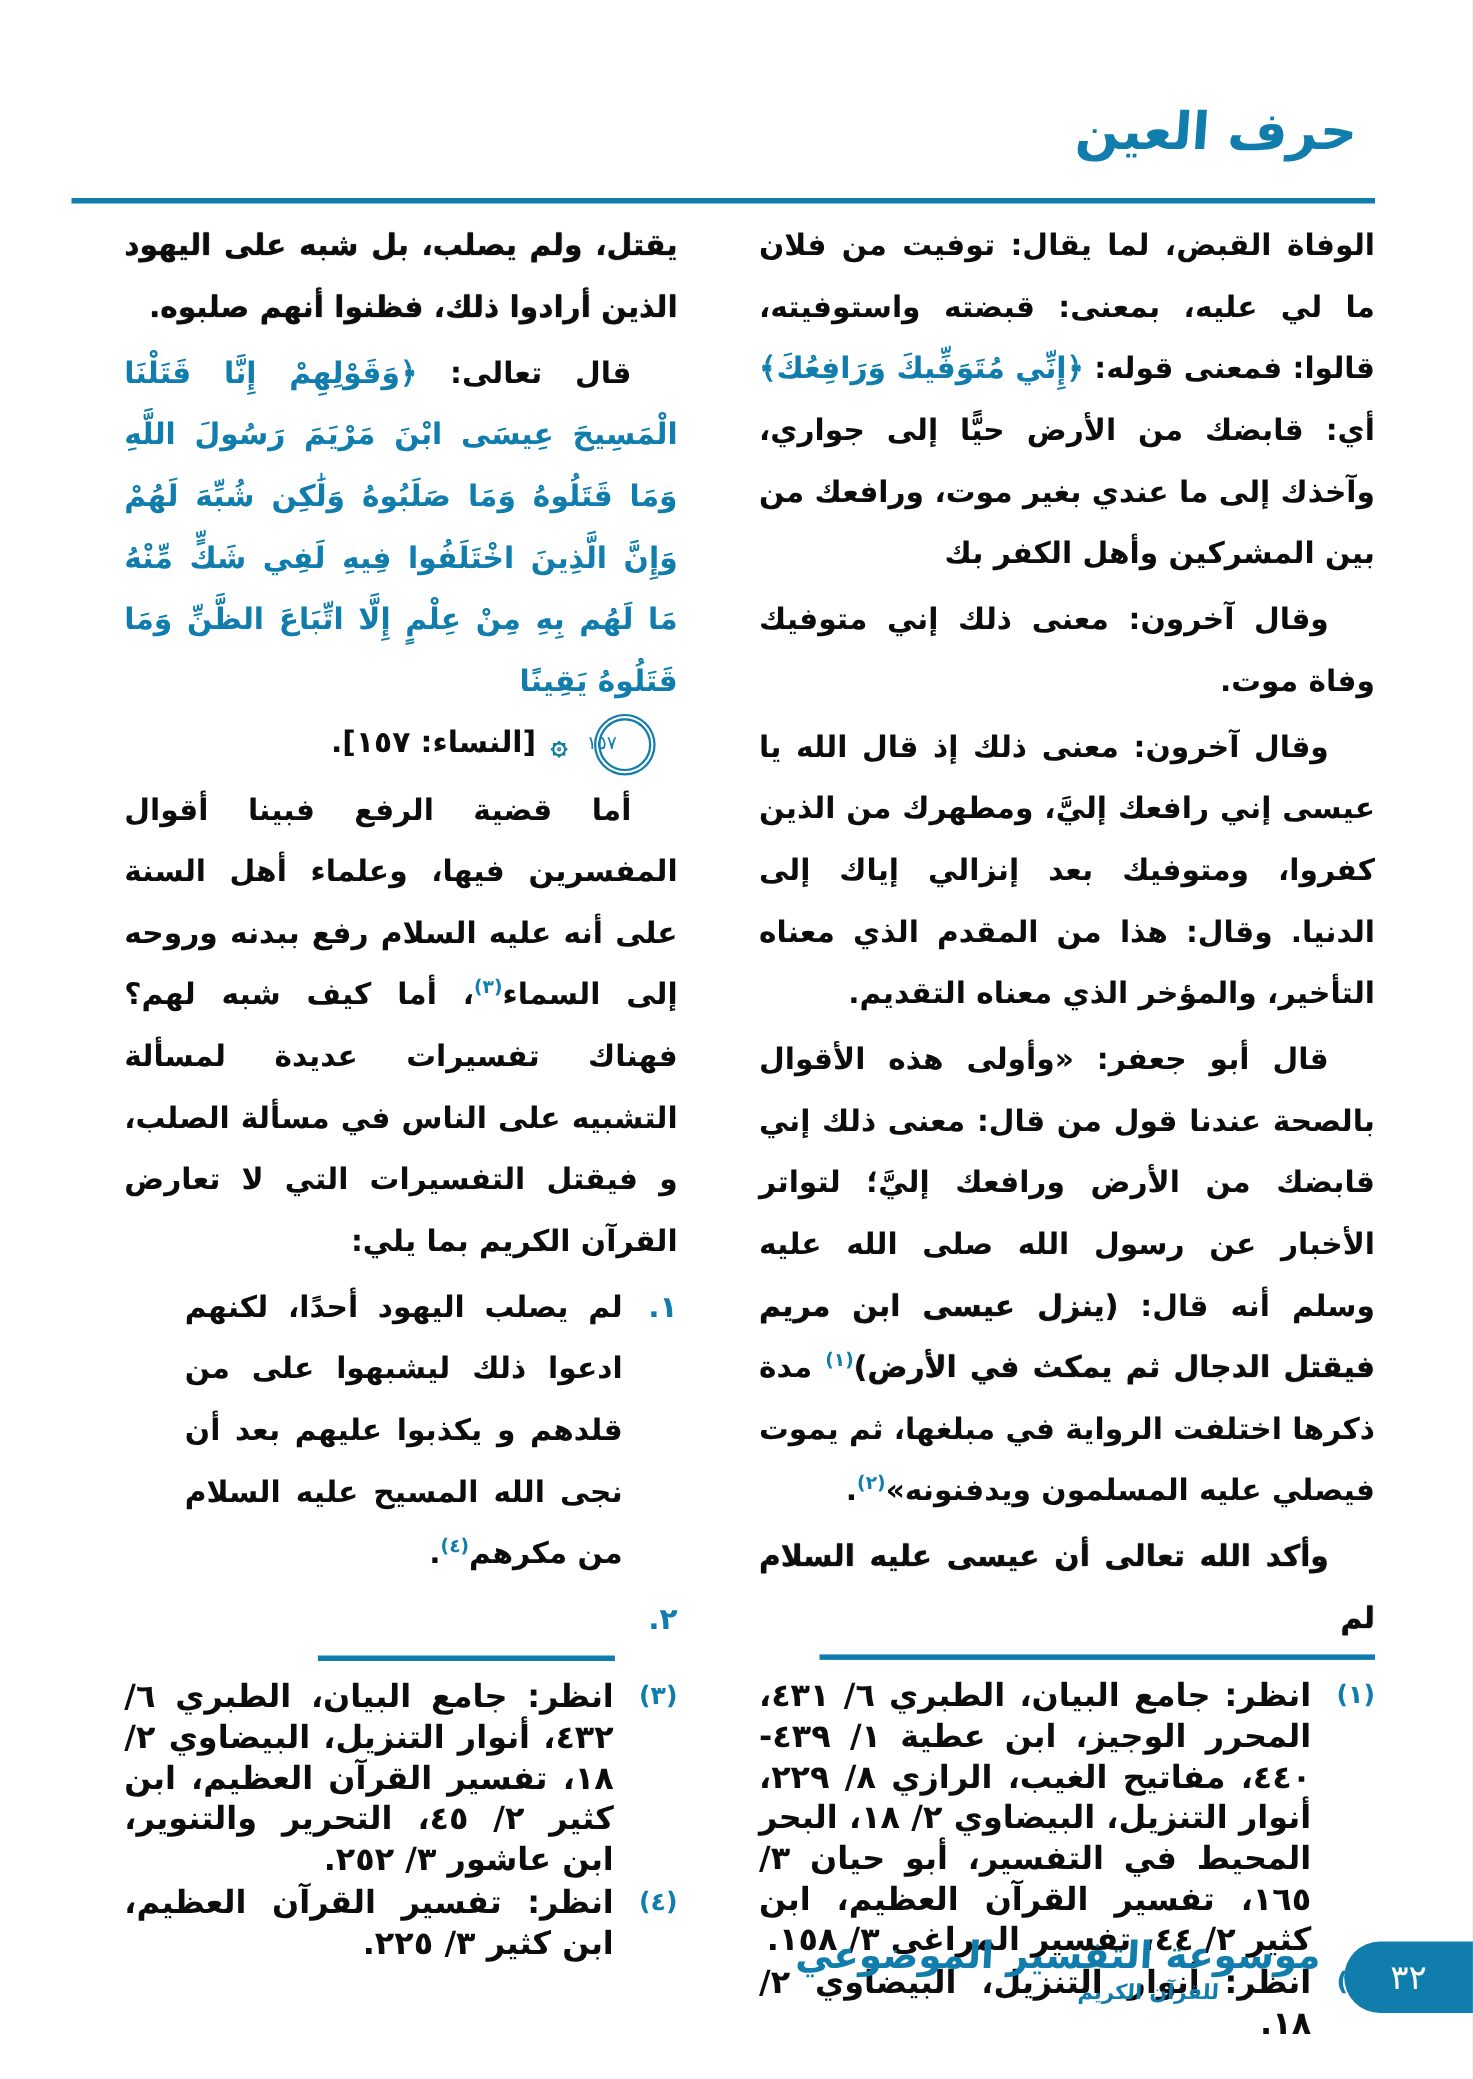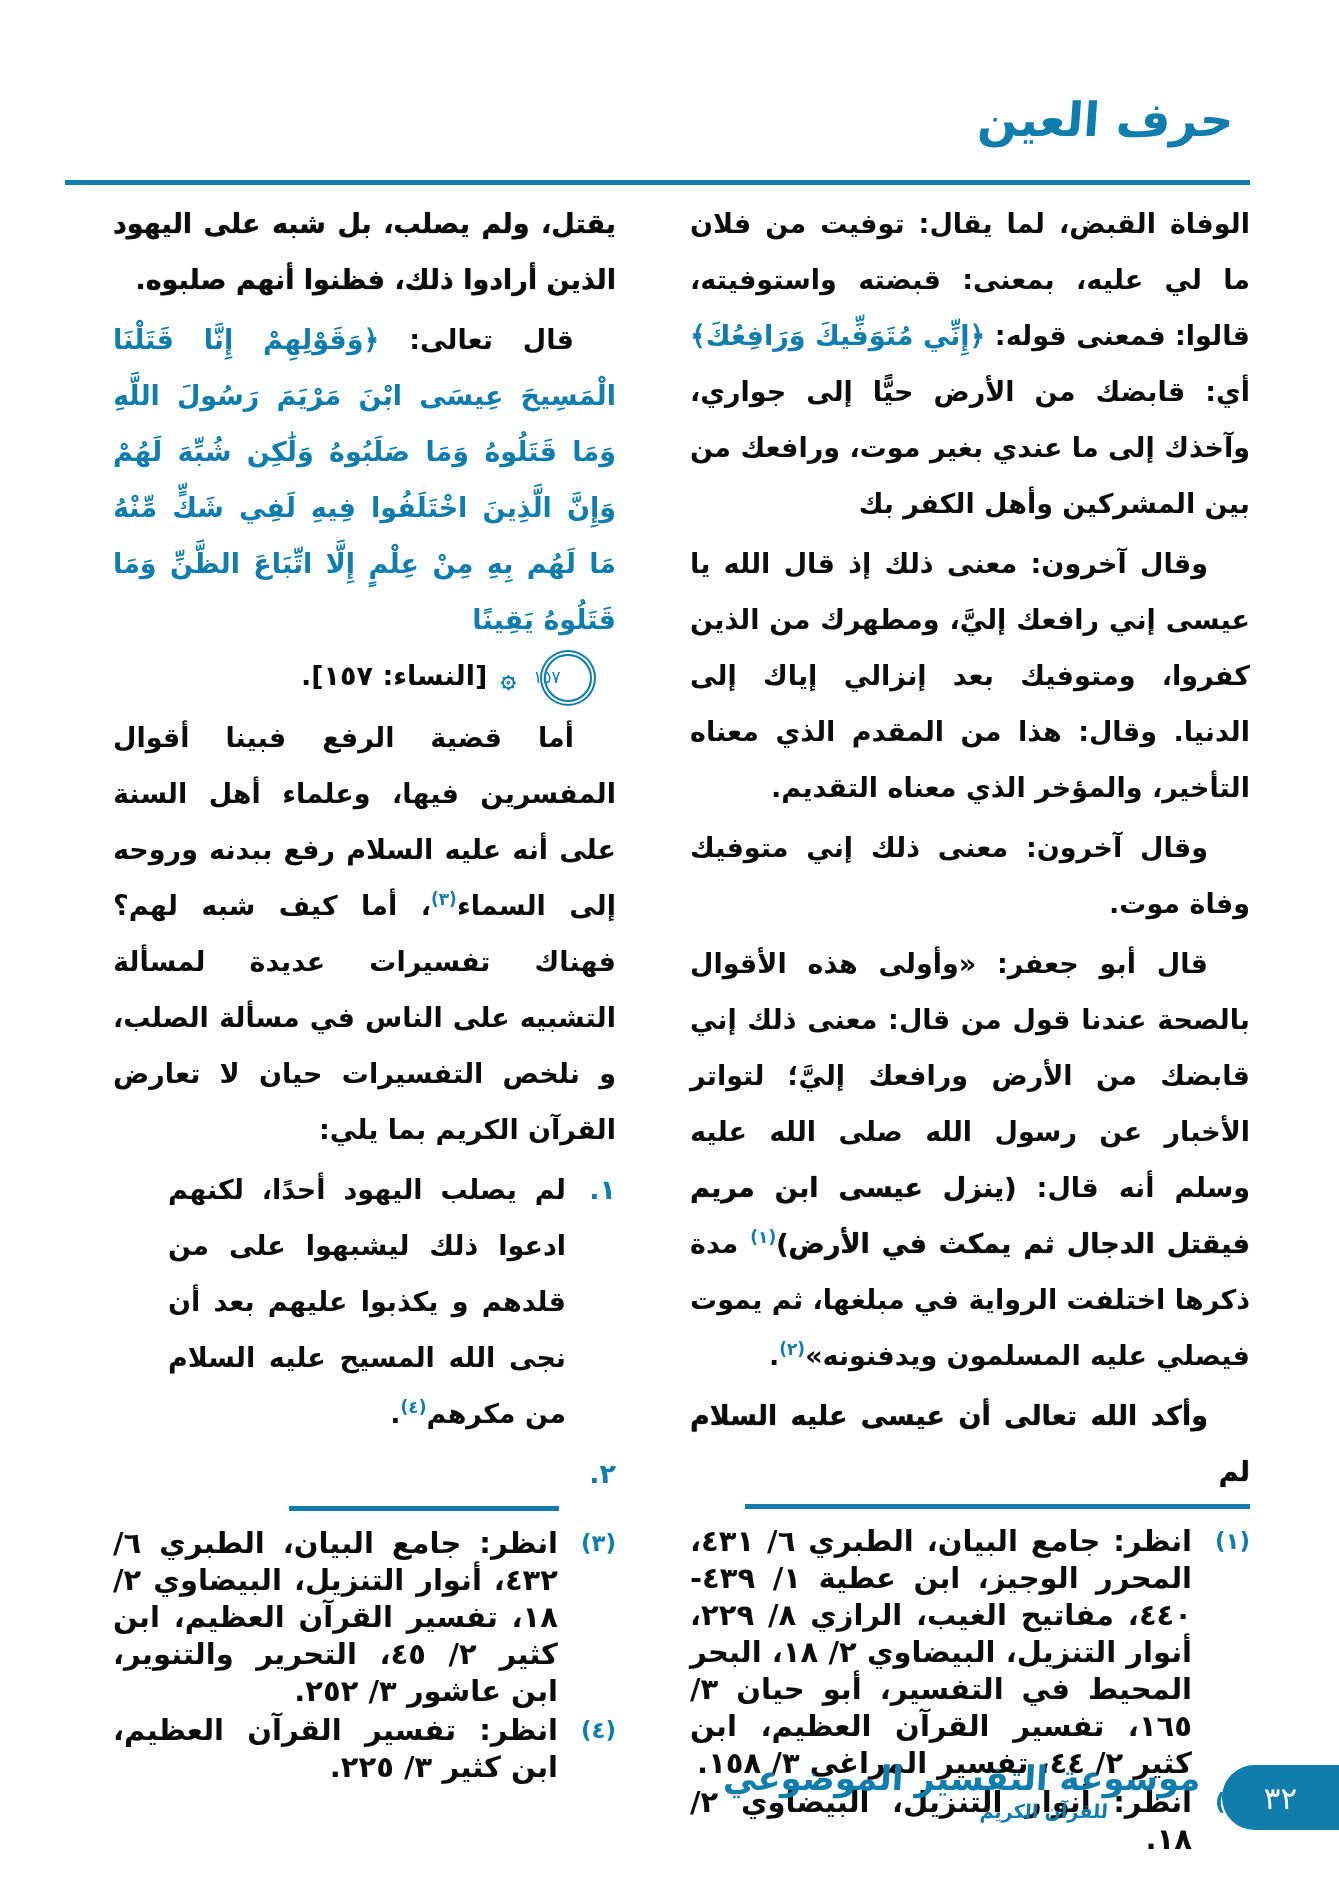--- a/index.html
+++ b/index.html
@@ -101,22 +101,22 @@
 
   <div class="header">
     <div class="header-title">حرف العين</div>
     <div class="header-rule"></div>
   </div>
 
   <div class="columns">
     <div class="column col-right">
       <div class="col-body">
           <p class="para"><span>الوفاة القبض، لما يقال: توفيت من فلان ما لي عليه، بمعنى: قبضته واستوفيته، قالوا: فمعنى قوله: </span><span class="quran">﴿إِنِّي مُتَوَفِّيكَ وَرَافِعُكَ﴾</span><span> أي: قابضك من الأرض حيًّا إلى جواري، وآخذك إلى ما عندي بغير موت، ورافعك من بين المشركين وأهل الكفر بك</span></p>
+          <p class="para indent"><span>وقال آخرون: معنى ذلك إني متوفيك وفاة موت.</span></p>
           <p class="para indent"><span>وقال آخرون: معنى ذلك إذ قال الله يا عيسى إني رافعك إليَّ، ومطهرك من الذين كفروا، ومتوفيك بعد إنزالي إياك إلى الدنيا. وقال: هذا من المقدم الذي معناه التأخير، والمؤخر الذي معناه التقديم.</span></p>
-          <p class="para indent"><span>وقال آخرون: معنى ذلك إني متوفيك وفاة موت.</span></p>
           <p class="para indent"><span>قال أبو جعفر: «وأولى هذه الأقوال بالصحة عندنا قول من قال: معنى ذلك إني قابضك من الأرض ورافعك إليَّ؛ لتواتر الأخبار عن رسول الله صلى الله عليه وسلم أنه قال: </span><span class="strong">(ينزل عيسى ابن مريم فيقتل الدجال ثم يمكث في الأرض)</span><span class="fnref">(١)</span><span> مدة ذكرها اختلفت الرواية في مبلغها، ثم يموت فيصلي عليه المسلمون ويدفنونه»</span><span class="fnref">(٢)</span><span>.</span></p>
           <p class="para indent"><span class="strong">وأكد الله تعالى أن عيسى عليه السلام لم</span></p>
         </div>
       <div class="footnotes">
         <div class="fn-sep"></div>
         <div class="fn-list">
             <div class="footnote">
               <span class="fn-marker">(١)</span>
               <div class="fn-text">انظر: جامع البيان، الطبري ٦/ ٤٣١، المحرر الوجيز، ابن عطية ١/ ٤٣٩- ٤٤٠، مفاتيح الغيب، الرازي ٨/ ٢٢٩، أنوار التنزيل، البيضاوي ٢/ ١٨، البحر المحيط في التفسير، أبو حيان ٣/ ١٦٥، تفسير القرآن العظيم، ابن كثير ٢/ ٤٤، تفسير المراغي ٣/ ١٥٨.</div>
             </div>
@@ -124,21 +124,21 @@
               <span class="fn-marker">(٢)</span>
               <div class="fn-text">انظر: أنوار التنزيل، البيضاوي ٢/ ١٨.</div>
             </div>
           </div>
       </div>
     </div>
     <div class="column col-left">
       <div class="col-body">
           <p class="para"><span class="strong">يقتل، ولم يصلب، بل شبه على اليهود الذين أرادوا ذلك، فظنوا أنهم صلبوه.</span></p>
           <p class="para indent"><span>قال تعالى: </span><span class="quran">﴿وَقَوْلِهِمْ إِنَّا قَتَلْنَا الْمَسِيحَ عِيسَى ابْنَ مَرْيَمَ رَسُولَ اللَّهِ وَمَا قَتَلُوهُ وَمَا صَلَبُوهُ وَلَٰكِن شُبِّهَ لَهُمْ وَإِنَّ الَّذِينَ اخْتَلَفُوا فِيهِ لَفِي شَكٍّ مِّنْهُ مَا لَهُم بِهِ مِنْ عِلْمٍ إِلَّا اتِّبَاعَ الظَّنِّ وَمَا قَتَلُوهُ يَقِينًا</span><br><span class="medallion">١٥٧</span><span class="flower">۞</span><span> [النساء: ١٥٧].</span></p>
-          <p class="para indent"><span>أما قضية الرفع فبينا أقوال المفسرين فيها، وعلماء أهل السنة على أنه عليه السلام رفع ببدنه وروحه إلى السماء</span><span class="fnref">(٣)</span><span>، أما كيف شبه لهم؟ فهناك تفسيرات عديدة لمسألة التشبيه على الناس في مسألة الصلب، و نلخص التفسيرات حيان لا تعارض القرآن الكريم بما يلي:</span></p>
+          <p class="para indent"><span>أما قضية الرفع فبينا أقوال المفسرين فيها، وعلماء أهل السنة على أنه عليه السلام رفع ببدنه وروحه إلى السماء</span><span class="fnref">(٣)</span><span>، أما كيف شبه لهم؟ فهناك تفسيرات عديدة لمسألة التشبيه على الناس في مسألة الصلب، و فيقتل التفسيرات التي لا تعارض القرآن الكريم بما يلي:</span></p>
           <div class="li">
             <span class="li-num">١.</span>
             <div class="li-text"><span>لم يصلب اليهود أحدًا، لكنهم ادعوا ذلك ليشبهوا على من قلدهم و يكذبوا عليهم بعد أن نجى الله المسيح عليه السلام من مكرهم</span><span class="fnref">(٤)</span><span>.</span></div>
           </div>
           <div class="li">
             <span class="li-num">٢.</span>
           </div>
         </div>
       <div class="footnotes">
         <div class="fn-sep"></div>

